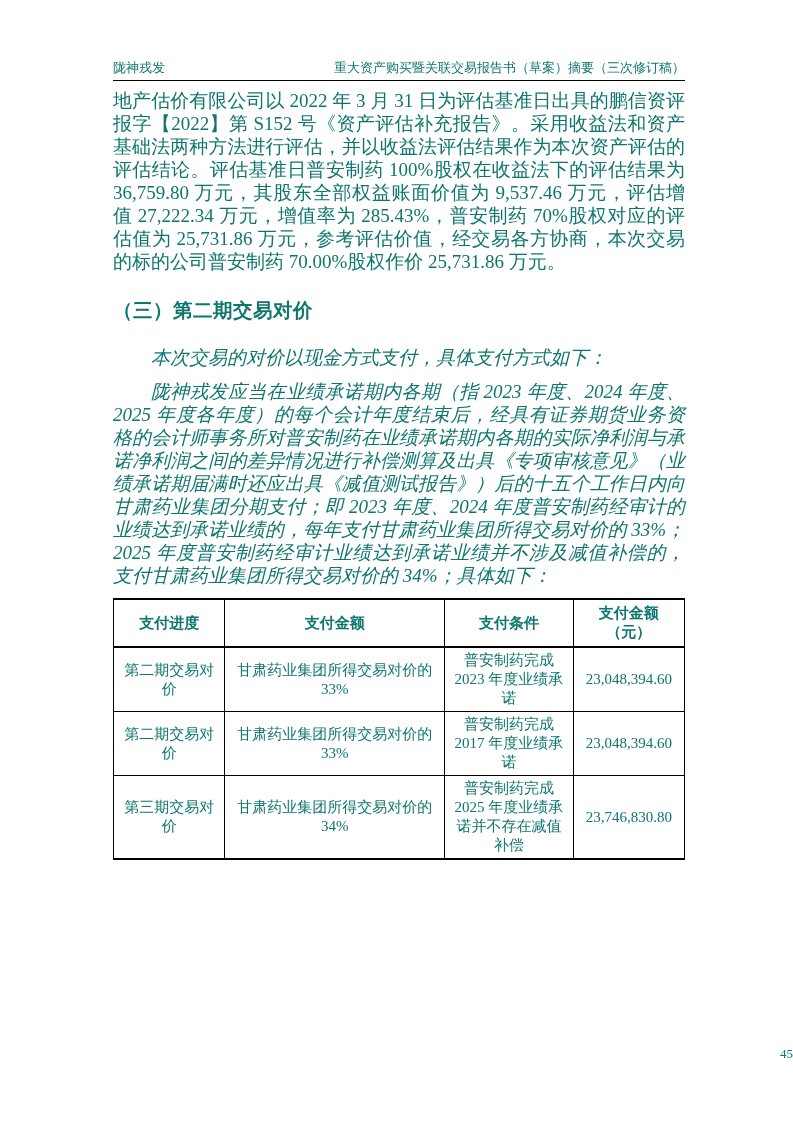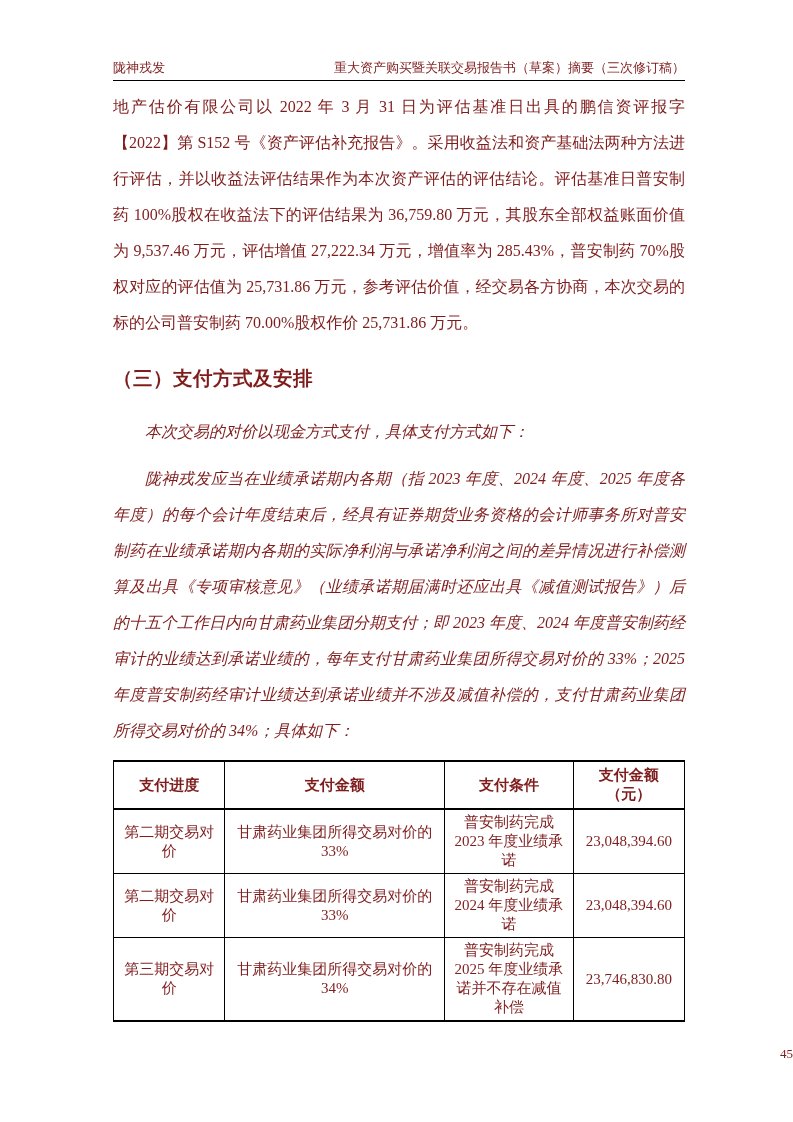--- a/index.html
+++ b/index.html
@@ -6,21 +6,21 @@
     margin: 0;
     padding: 0;
     background: #ffffff;
   }
   .page {
     position: relative;
     width: 793px;
     height: 1122px;
     margin: 0 auto;
     background: #ffffff;
-    color: #7f1d1d;
+    color: #0f766e;
     font-family: "Liberation Serif", "DejaVu Serif", serif;
     box-sizing: border-box;
     padding: 52px 108px 0 113px;
     overflow: hidden;
   }
   
   .page-header {
     display: flex;
     justify-content: space-between;
     align-items: flex-end;
@@ -29,22 +29,22 @@
     font-size: 13px;
     line-height: 16px;
   }
   .page-header .hdr-left { white-space: nowrap; }
   .page-header .hdr-right { white-space: nowrap; margin-top: 8px; }
   
   .body-text {
     margin-top: 8px;
   }
   .para {
-    font-size: 16px;
-    line-height: 36px;
+    font-size: 19px;
+    line-height: 23px;
     text-align: justify;
     margin: 0 0 11px 0;
   }
   .para.indent { text-indent: 2em; font-style: italic; }
   .para.no-indent { text-indent: 0; }
   
   .section-heading {
     font-family: "Liberation Sans", "DejaVu Sans", sans-serif;
     font-weight: bold;
     font-size: 19.5px;
@@ -96,21 +96,21 @@
 
   <div class="page-header">
     <span class="hdr-left">陇神戎发</span>
     <span class="hdr-right">重大资产购买暨关联交易报告书（草案）摘要（三次修订稿）</span>
   </div>
 
   <div class="body-text">
 
     <p class="para no-indent">地产估价有限公司以 2022 年 3 月 31 日为评估基准日出具的鹏信资评报字【2022】第 S152 号《资产评估补充报告》。采用收益法和资产基础法两种方法进行评估，并以收益法评估结果作为本次资产评估的评估结论。评估基准日普安制药 100%股权在收益法下的评估结果为 36,759.80 万元，其股东全部权益账面价值为 9,537.46 万元，评估增值 27,222.34 万元，增值率为 285.43%，普安制药 70%股权对应的评估值为 25,731.86 万元，参考评估价值，经交易各方协商，本次交易的标的公司普安制药 70.00%股权作价 25,731.86 万元。</p>
 
-    <h2 class="section-heading">（三）支付方式及安排</h2>
+    <h2 class="section-heading">（三）第二期交易对价</h2>
 
     <p class="para indent">本次交易的对价以现金方式支付，具体支付方式如下：</p>
 
 
 
     <p class="para indent">陇神戎发应当在业绩承诺期内各期（指 2023 年度、2024 年度、2025 年度各年度）的每个会计年度结束后，经具有证券期货业务资格的会计师事务所对普安制药在业绩承诺期内各期的实际净利润与承诺净利润之间的差异情况进行补偿测算及出具《专项审核意见》（业绩承诺期届满时还应出具《减值测试报告》）后的十五个工作日内向甘肃药业集团分期支付；即 2023 年度、2024 年度普安制药经审计的业绩达到承诺业绩的，每年支付甘肃药业集团所得交易对价的 33%；2025 年度普安制药经审计业绩达到承诺业绩并不涉及减值补偿的，支付甘肃药业集团所得交易对价的 34%；具体如下：</p>
 
     <table class="pay-table">
       <colgroup>
         <col class="col-stage">
@@ -129,21 +129,21 @@
       <tbody>
         <tr>
           <td>第二期交易对价</td>
           <td>甘肃药业集团所得交易对价的 33%</td>
           <td>普安制药完成 2023 年度业绩承诺</td>
           <td class="amount">23,048,394.60</td>
         </tr>
         <tr>
           <td>第二期交易对价</td>
           <td>甘肃药业集团所得交易对价的 33%</td>
-          <td>普安制药完成 2024 年度业绩承诺</td>
+          <td>普安制药完成 2017 年度业绩承诺</td>
           <td class="amount">23,048,394.60</td>
         </tr>
         <tr>
           <td>第三期交易对价</td>
           <td>甘肃药业集团所得交易对价的 34%</td>
           <td>普安制药完成 2025 年度业绩承诺并不存在减值补偿</td>
           <td class="amount">23,746,830.80</td>
         </tr>
       </tbody>
     </table>

